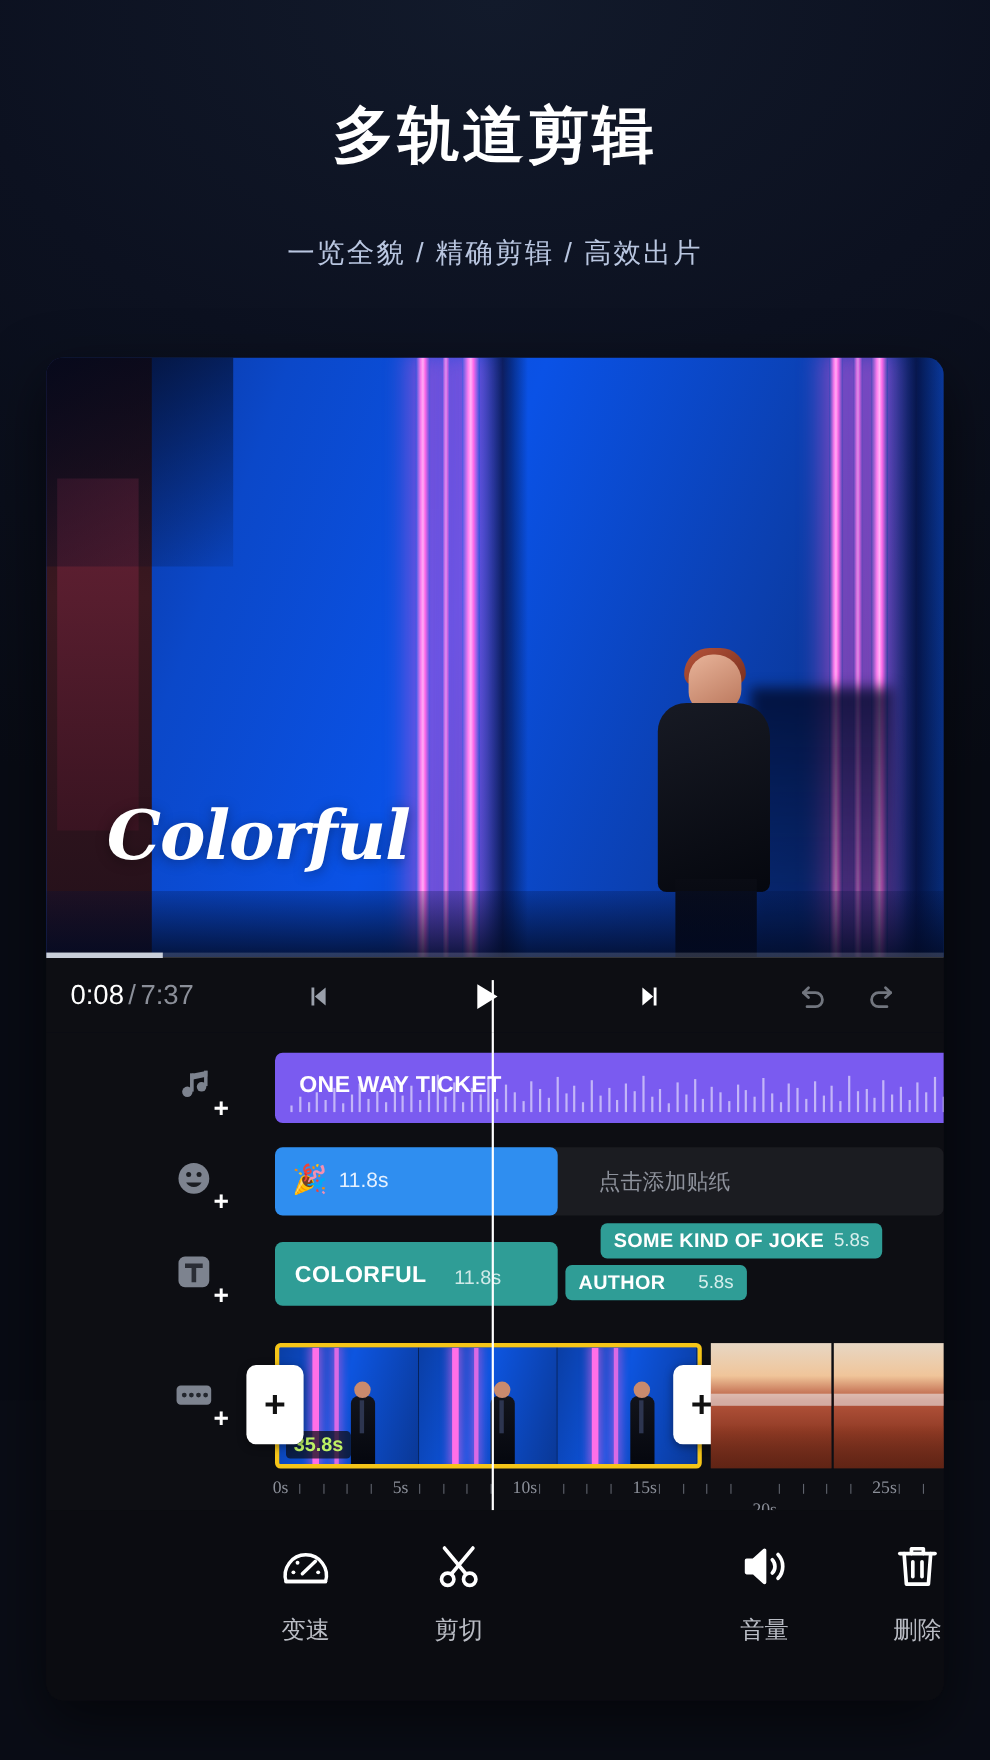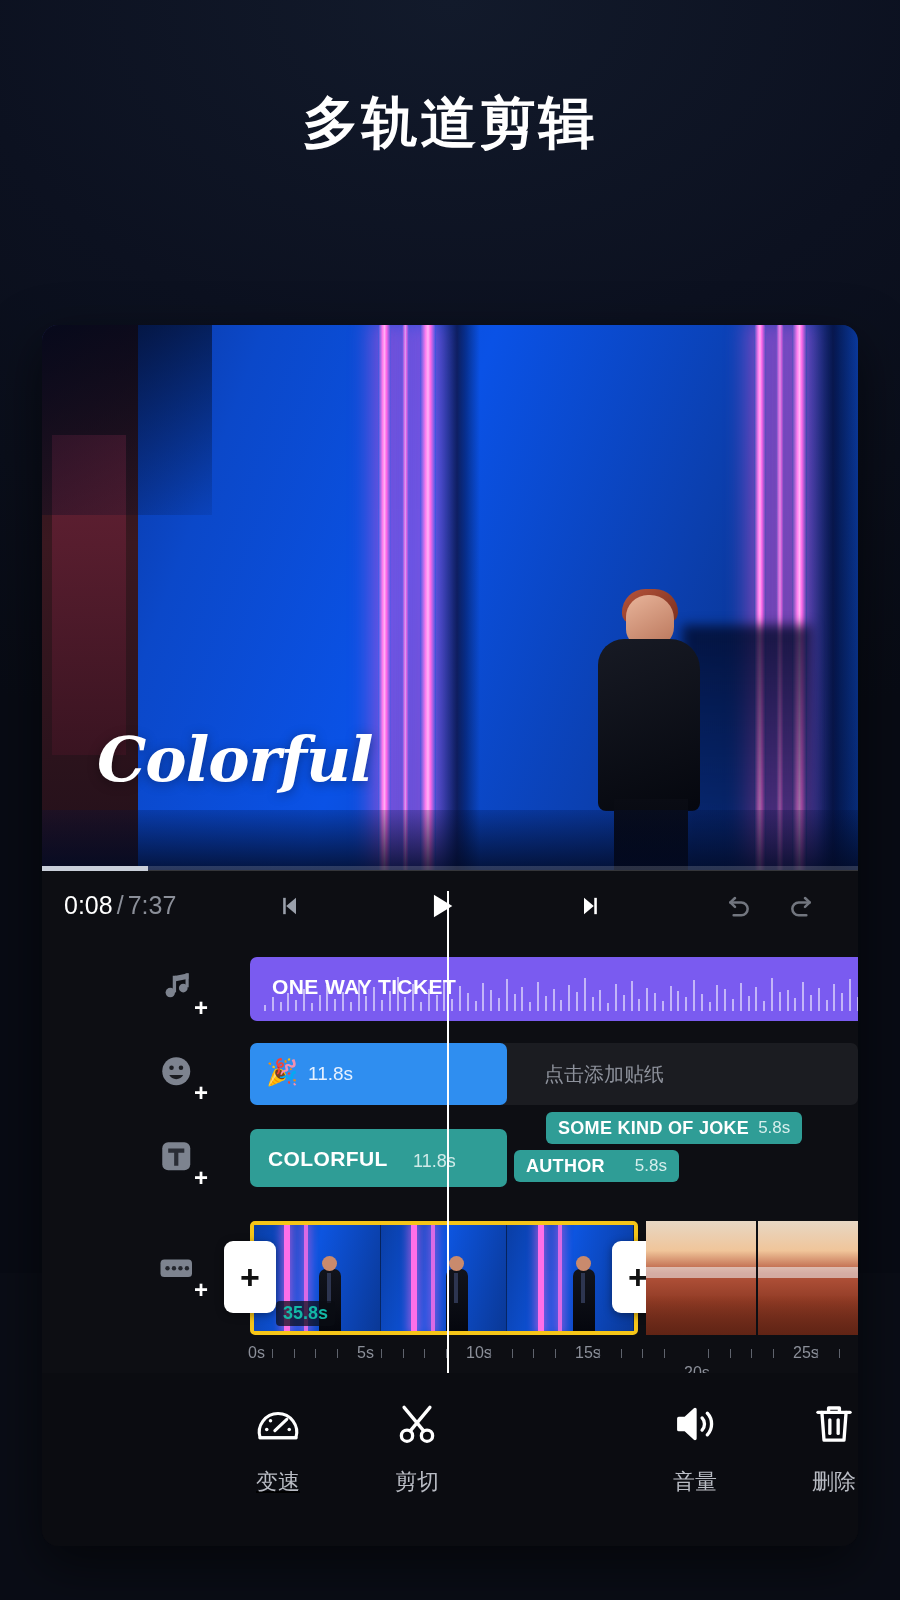--- a/index.html
+++ b/index.html
@@ -207,21 +207,21 @@
            background:#ff6fe8; box-shadow:0 0 8px 3px rgba(255,100,230,.5); }
   .th .tn.a{ left:24%; } .th .tn.b{ left:40%; width:4px; opacity:.85; }
   .th .tp{ position:absolute; left:52%; bottom:0; width:22px; height:62px;
            background:linear-gradient(180deg,#12141c,#05070e); border-radius:7px 7px 0 0; }
   .th .tp::before{ content:""; position:absolute; left:3px; top:-13px; width:15px; height:15px;
            border-radius:50%; background:#c98a6d; }
   .th .tp::after{ content:""; position:absolute; left:8px; top:4px; width:4px; height:30px;
            background:#2d3550; }
   .dur-badge{
     position:absolute; left:6px; bottom:5px; padding:2px 7px; border-radius:4px;
-    background:rgba(10,12,20,.72); color:#14b8a6; font-size:18px; font-weight:700;margin-left:16px;
+    background:rgba(10,12,20,.72); color:#bef264; font-size:18px; font-weight:700;
   }
   .handle{
     position:absolute; top:20px; width:52px; height:72px; background:#fff;
     border-radius:9px; display:flex; align-items:center; justify-content:center;
     color:#111; font-size:34px; font-weight:700; line-height:1;
     box-shadow:0 2px 8px rgba(0,0,0,.4);
   }
   .clip-video2{
     position:absolute; left:396px; top:0; width:224px; height:114px; overflow:hidden; display:flex;
   }
@@ -237,41 +237,42 @@
     position:absolute; left:405px; top:0; width:2px; height:434px;
     background:#ffffff; z-index:8;
   }
   .playhead-top{
     position:absolute; left:405px; top:-48px; width:2px; height:48px;
     background:#ffffff; z-index:8;
   }
 
   
   .ruler{ position:absolute; left:208px; top:404px; width:608px; height:26px; }
-  .ruler .lab{ position:absolute; top:1px; font-size:16px; color:#8b8f99; }
+  .ruler .lab{ position:absolute; top:1px; font-size:16px; color:#8b8f99;font-family:Liberation Serif, serif; }
   .ruler .tk{ position:absolute; top:6px; width:1px; height:9px; background:#5f636d; }
 
   
   .toolbar{
     position:absolute; left:0; top:1048px; width:816px; height:173px;
     background:#0b0c11;
   }
   .tool{
     position:absolute; top:26px; width:110px; display:flex; flex-direction:column;
     align-items:center; gap:18px;
   }
   .tool .ic{ height:50px; display:flex; align-items:center; justify-content:center; }
   .tool .tx{ font-size:22px; color:#b9bcc4; }
 </style>
 </head>
 <body>
 
 <div id="root">
 
   <div class="hero-title">多轨道剪辑</div>
+  <div class="hero-sub">一览全貌 / 精确剪辑 / 高效出片</div>
 
   <div class="panel">
 
     <div class="preview">
       <div class="wall-left"></div>
       <div class="shadow-block"></div>
       <div class="col-dark cd1"></div>
       <div class="col-dark cd2"></div>
       <div class="neon n1"></div>
       <div class="neon n2"></div>
@@ -547,21 +548,21 @@
           <span class="tk" style="left:588.6px;"></span>
         </div>
 
       <div class="playhead"></div>
     </div>
     <div class="playhead-top" style="top:566px;"></div>
 
     <div class="toolbar">
 
 
-      <div class="tool" style="left:181px;text-decoration:underline;">
+      <div class="tool" style="left:181px;">
         <div class="ic">
           <svg width="50" height="50" viewBox="0 0 24 24" fill="none" stroke="#fff" stroke-width="1.5" stroke-linecap="round">
             <path d="M3.4 18.6a9 9 0 1 1 17.2 0z"></path>
             <line x1="3.4" y1="18.6" x2="20.6" y2="18.6"></line>
             <line x1="10.5" y1="15.2" x2="16.2" y2="9.8"></line>
             <circle cx="6.6" cy="14.6" r="0.85" fill="#fff" stroke="none"></circle>
             <circle cx="8.4" cy="10.4" r="0.85" fill="#fff" stroke="none"></circle>
             <circle cx="17.4" cy="14.6" r="0.85" fill="#fff" stroke="none"></circle>
           </svg>
         </div>

